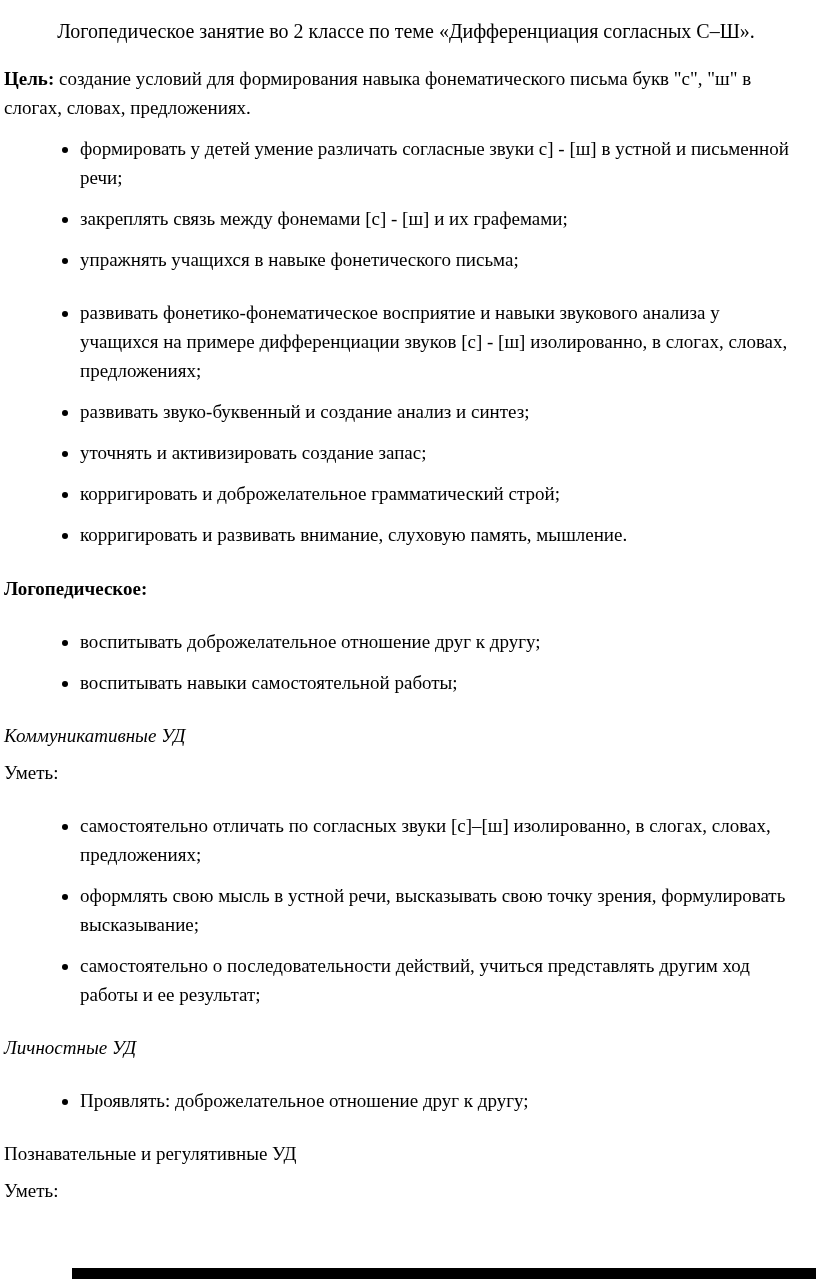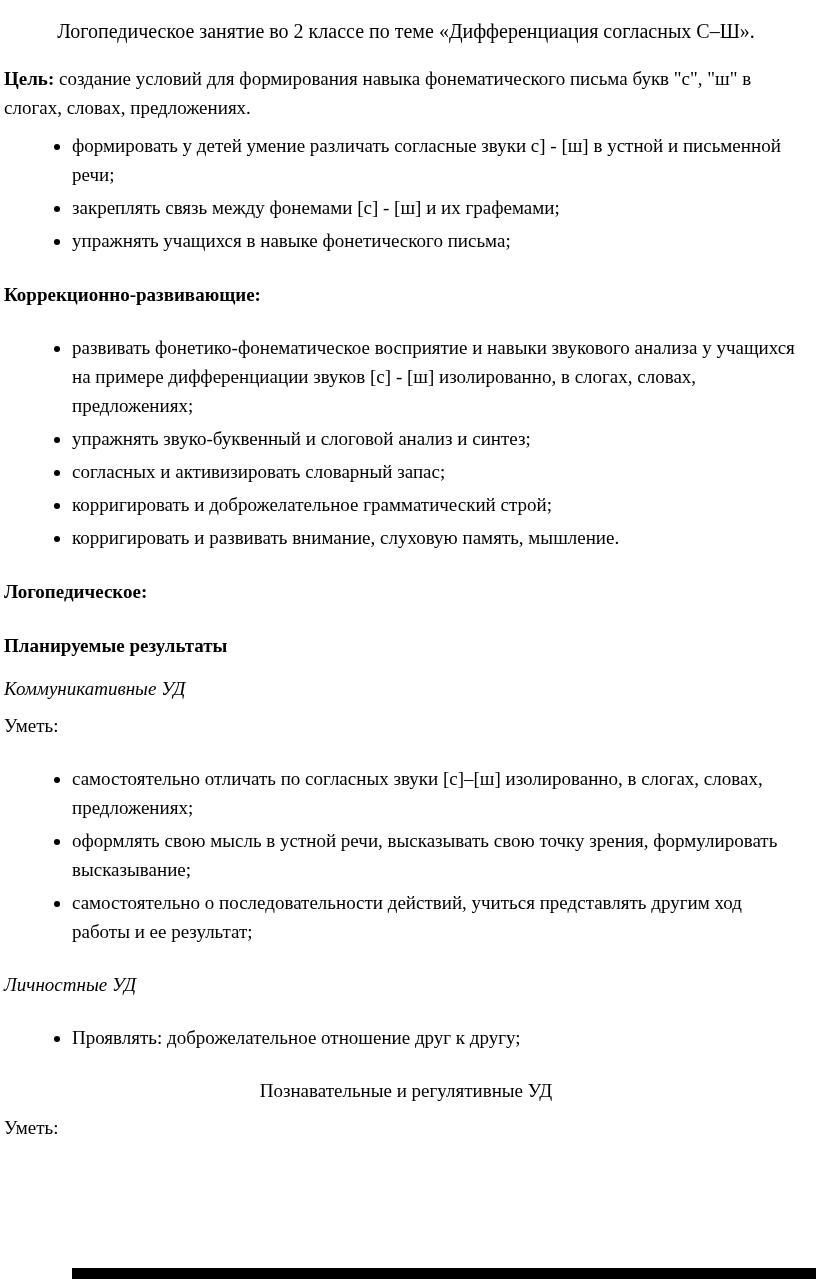--- a/index.html
+++ b/index.html
@@ -36,35 +36,34 @@
   .section-heading {
     font-weight: bold;
     margin: 25px 0 24px 0;
   }
   .italic-heading {
     font-style: italic;
     margin: 14px 0 8px 0;
   }
   .plain-heading {
     margin: 24px 0 8px 0;
-    text-align: center;
   }
   .umet {
     margin: 0 0 24px 0;
   }
   .umet-last {
     margin: 0 0 8px 0;
   }
   ul.bullets {
     margin: 0 0 24px 0;
     padding: 0 0 0 64px;
     list-style: disc outside;
   }
   ul.bullets li {
-    margin: 4px;
+    margin: 12px;
     padding-left: 0;
   }
   .goal-label {
     font-weight: bold;
     margin-top: 16px;
   }
   .results-heading {
     font-weight: bold;
     margin: 25px 0 12px 0;
   }
@@ -86,34 +85,36 @@
 
   <p><span class="goal-label">Цель:</span> <span>создание условий для формирования навыка фонематического письма букв "с", "ш" в слогах, словах, предложениях.</span></p>
 
 
   <ul class="bullets">
     <li>формировать у детей умение различать согласные звуки с] - [ш] в устной и письменной речи;</li>
     <li>закреплять связь между фонемами [с] - [ш] и их графемами;</li>
     <li>упражнять учащихся в навыке фонетического письма;</li>
   </ul>
 
-  <p class="section-heading">Коррекционно-развивающие:</p>
 
   <ul class="bullets">
     <li>развивать фонетико-фонематическое восприятие и  навыки звукового анализа у учащихся на примере дифференциации звуков [с] - [ш] изолированно, в слогах, словах, предложениях;</li>
-    <li>упражнять звуко-буквенный и слоговой анализ и синтез;</li>
-    <li>согласных и активизировать словарный запас;</li>
+    <li>развивать звуко-буквенный и создание анализ и синтез;</li>
+    <li>уточнять и активизировать создание запас;</li>
     <li>корригировать и доброжелательное грамматический строй;</li>
     <li>корригировать и развивать внимание, слуховую память, мышление.</li>
   </ul>
 
   <p class="section-heading">Логопедическое:</p>
 
+  <ul class="bullets">
+    <li>воспитывать доброжелательное отношение друг к другу;</li>
+    <li>воспитывать навыки самостоятельной работы;</li>
+  </ul>
 
-  <p class="results-heading">Планируемые результаты</p>
 
   <p class="italic-heading">Коммуникативные УД</p>
 
   <p class="umet">Уметь:</p>
 
   <ul class="bullets">
     <li>самостоятельно отличать по согласных звуки [с]–[ш] изолированно, в слогах, словах, предложениях;</li>
     <li>оформлять свою мысль в устной речи, высказывать свою точку зрения, формулировать высказывание;</li>
     <li>самостоятельно о последовательности действий, учиться представлять другим ход работы и ее результат;</li>
   </ul>

